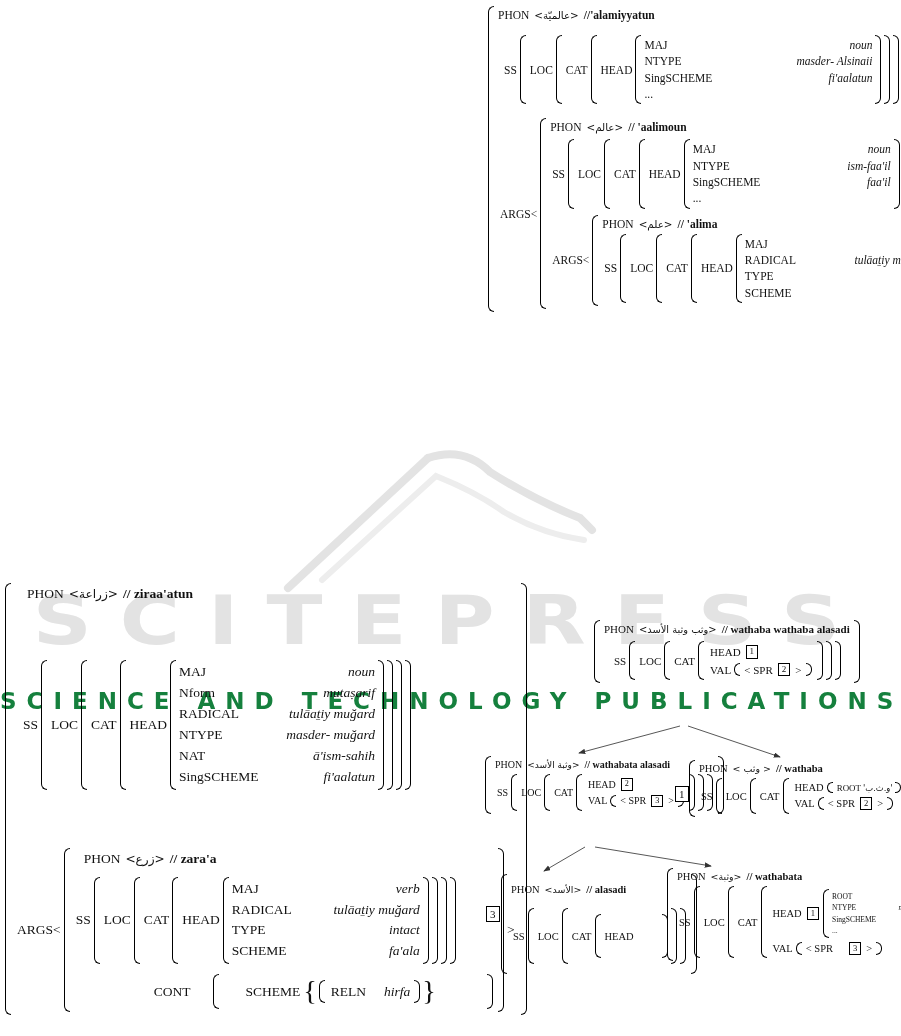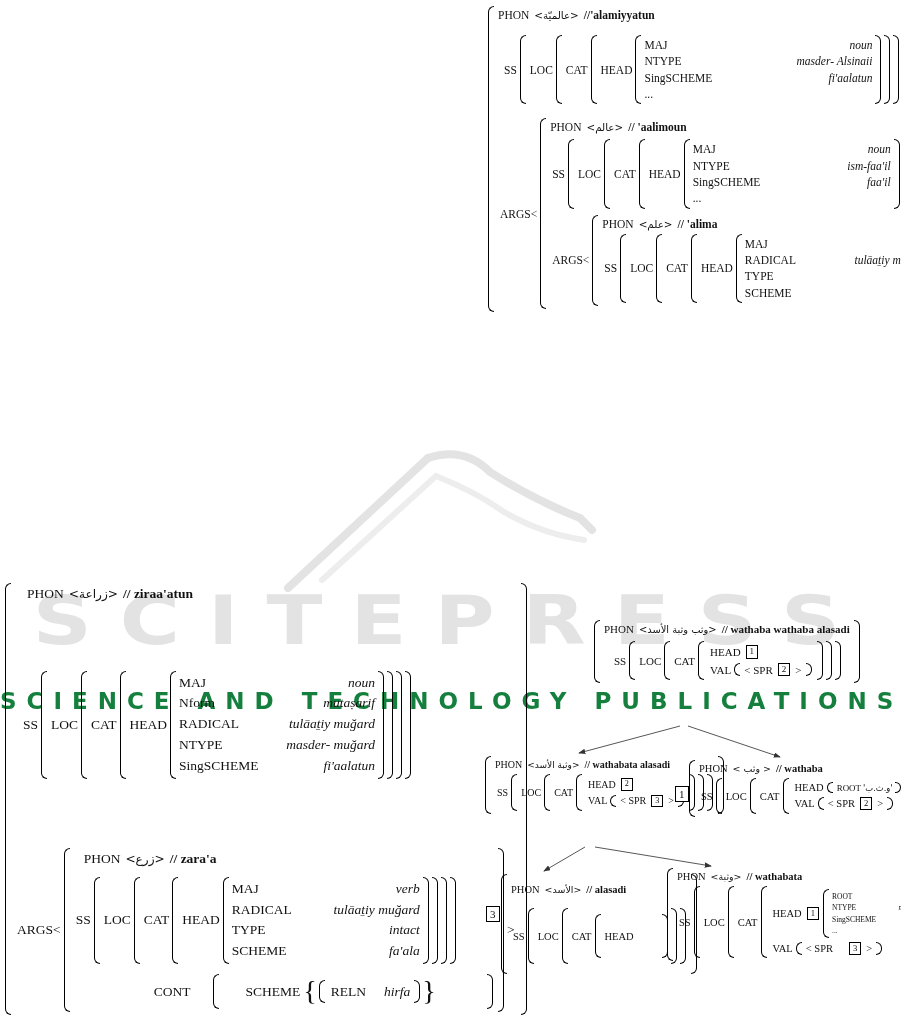--- a/index.html
+++ b/index.html
@@ -251,20 +251,24 @@
                   </div>
                 <div class="mrow">
                     <span>RADICAL</span>
                     <span class="mval">tulāaṯiy muğard</span>
                   </div>
                 <div class="mrow">
                     <span>NTYPE</span>
                     <span class="mval">masder- muğard</span>
                   </div>
                 <div class="mrow">
+                    <span>NAT</span>
+                    <span class="mval">ā'ism-sahih</span>
+                  </div>
+                <div class="mrow">
                     <span>SingSCHEME</span>
                     <span class="mval">fi'aalatun</span>
                   </div>
               </div>
               <i class="b bc"></i>
             </div>
             <i class="b bc"></i>
           </div>
           <i class="b bc"></i>
         </div>

